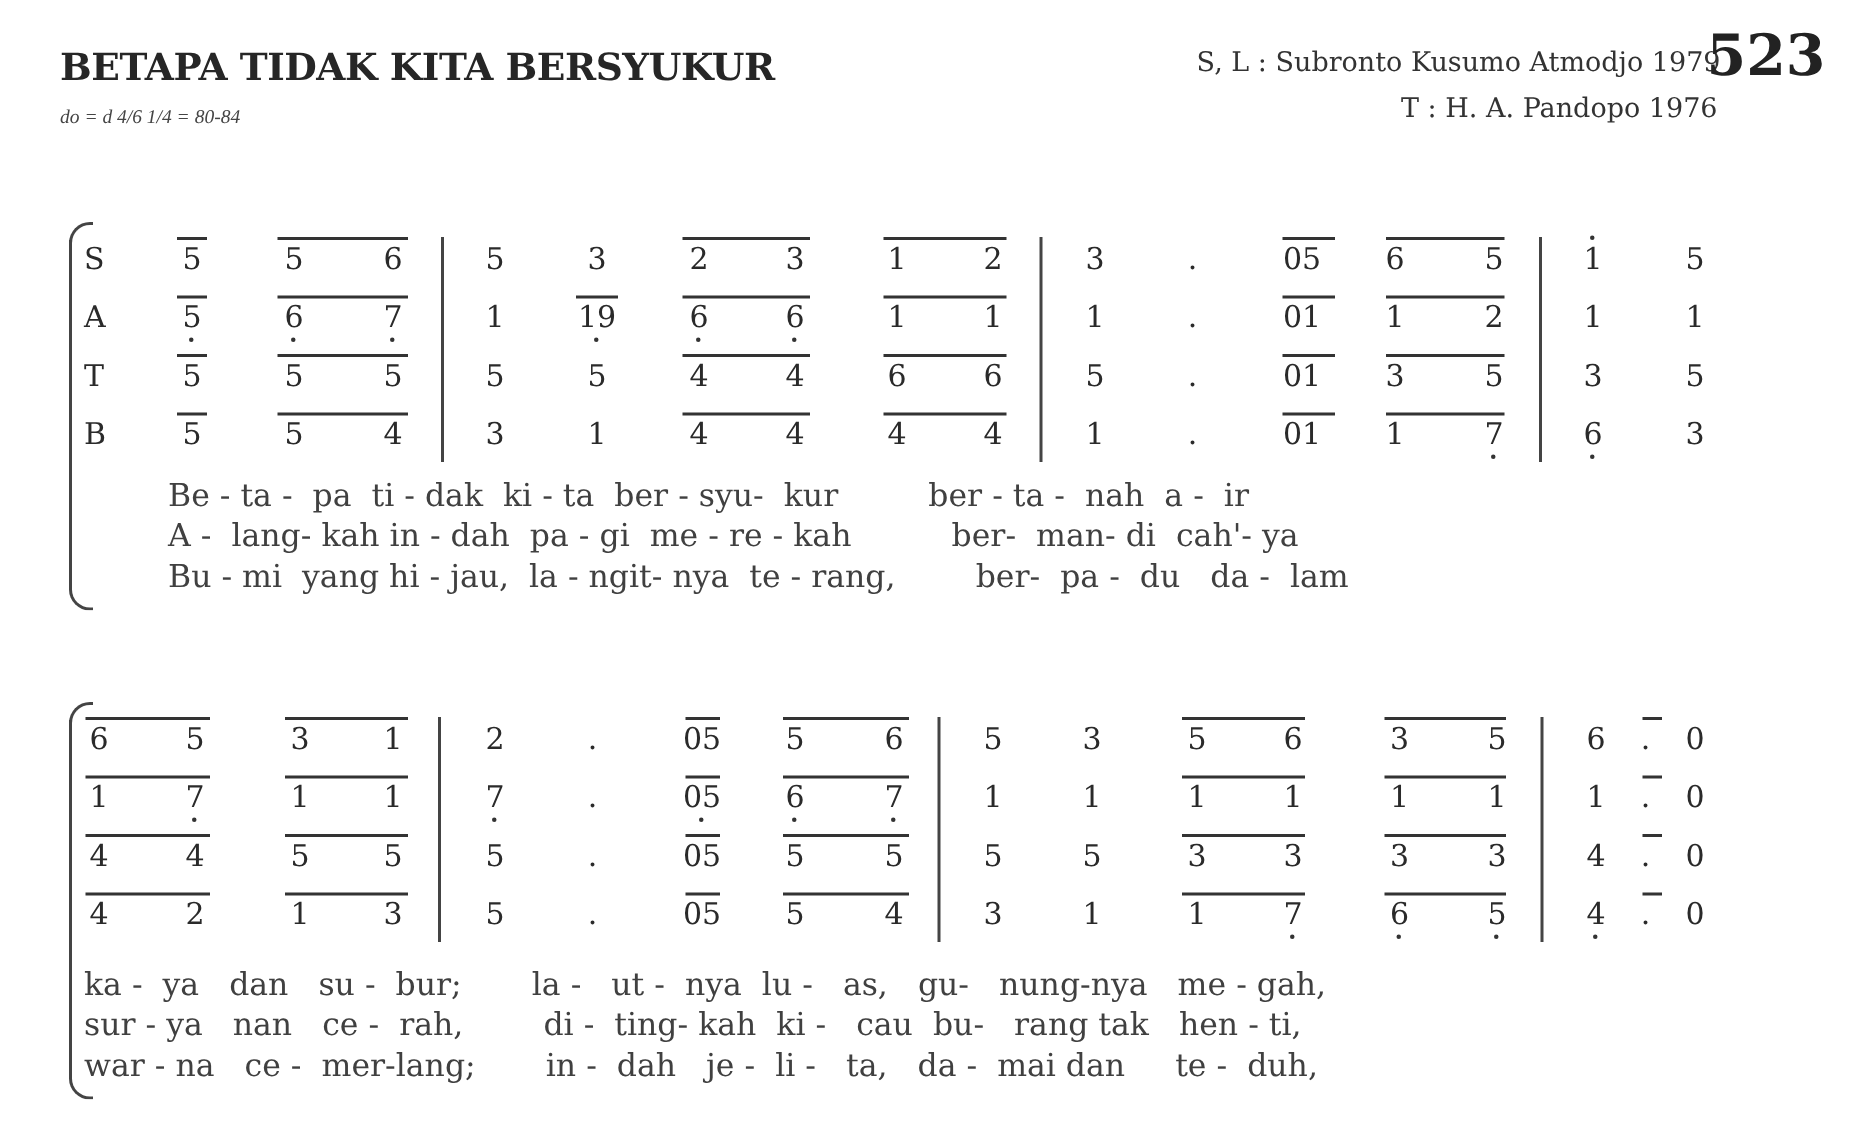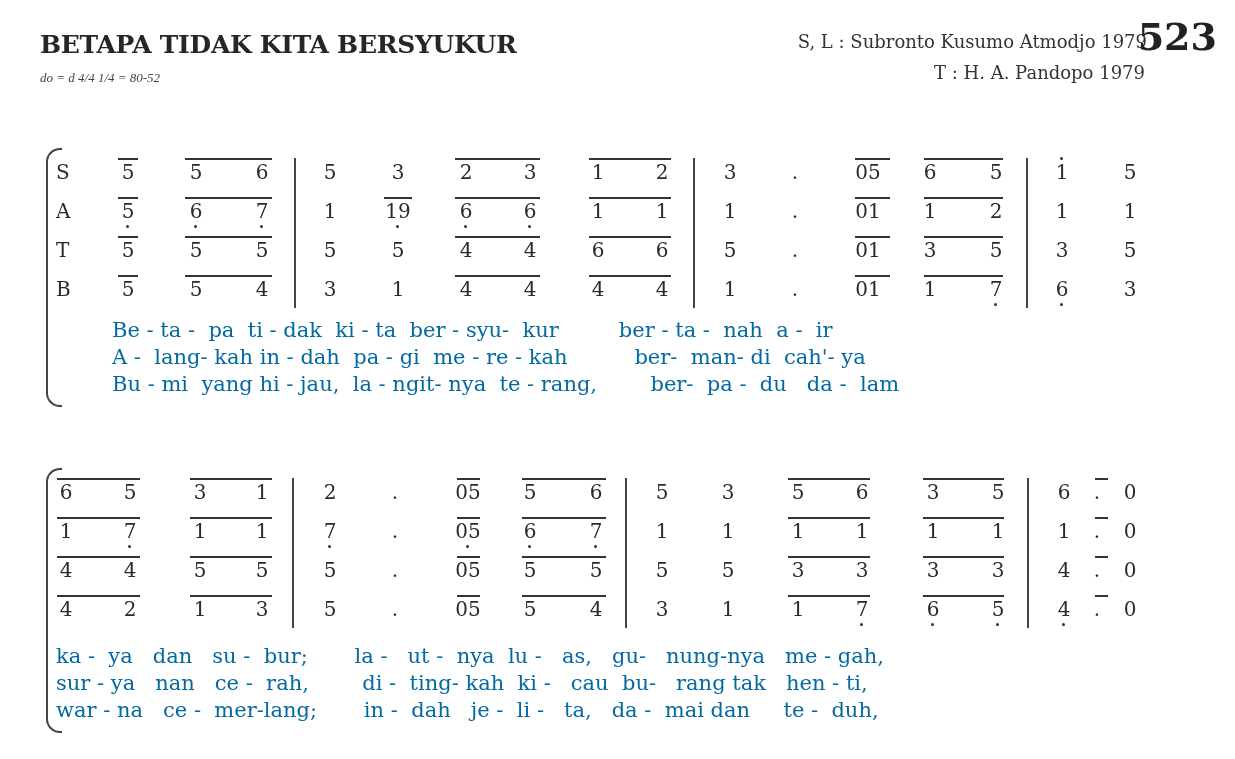--- a/index.html
+++ b/index.html
@@ -16,29 +16,29 @@
   .brace-top { position:absolute; width:14px; height:14px; border-top:2px solid #444; border-left:2px solid #444; border-top-left-radius:14px; }
   .brace-bot { position:absolute; width:14px; height:14px; border-bottom:2px solid #444; border-left:2px solid #444; border-bottom-left-radius:14px; }
   .voice { position:absolute; font-size:20px; }
   .cell { position:absolute; font-size:20px; line-height:24px; height:30px; text-align:center; }
   .cell .n { position:relative; display:inline-block; }
   .beam { position:absolute; height:0; border-top:2px solid #333; }
   .short { position:absolute; height:0; border-top:2px solid #333; }
   .dotb { position:absolute; width:3px; height:3px; background:#333; border-radius:50%; }
   .dott { position:absolute; width:3px; height:3px; background:#333; border-radius:50%; }
   .bar { position:absolute; width:2px; background:#444; }
-  .lyric { position:absolute; font-size:21px; white-space:pre; color:#0369a1; }
+  .lyric { position:absolute; font-size:21px; white-space:pre; color:#404040; }
 </style>
 </head>
 <body>
 
 <div class="abs title">BETAPA TIDAK KITA BERSYUKUR</div>
-<div class="abs meta">do = d  4/4  1/4 = 80-52</div>
+<div class="abs meta">do = d  4/6  1/4 = 80-84</div>
 <div class="abs credit1">S, L : Subronto Kusumo Atmodjo 1979</div>
-<div class="abs credit2">T : H. A. Pandopo 1979</div>
+<div class="abs credit2">T : H. A. Pandopo 1976</div>
 <div class="abs hymnno">523</div>
 
 <div id="score">
     <div class="system">
       <div class="brace" style="left: 46px; top: 160px; height: 233px;"></div>
       <div class="brace-top" style="left: 46px; top: 148px;"></div>
       <div class="brace-bot" style="left: 46px; top: 391px;"></div>
       <span class="voice" style="left: 56px; top: 160px;">S</span>
       <span class="voice" style="left: 56px; top: 199px;">A</span>
       <span class="voice" style="left: 56px; top: 238px;">T</span>

